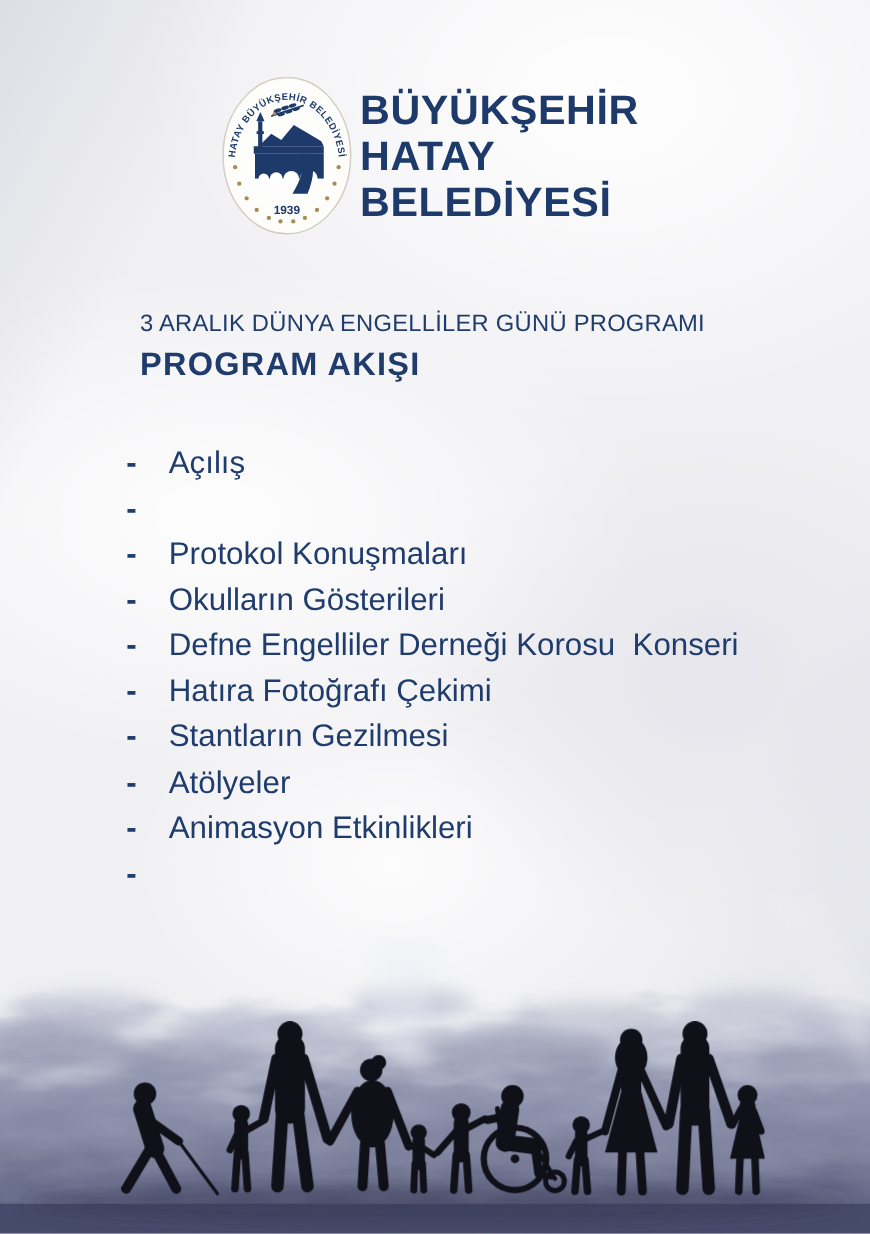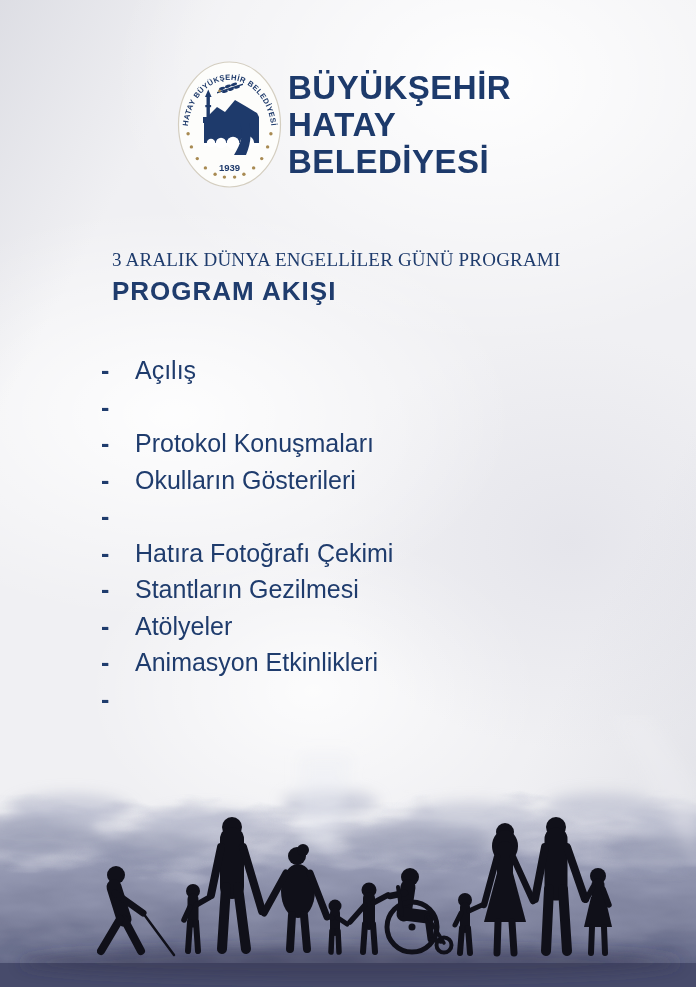--- a/index.html
+++ b/index.html
@@ -17,21 +17,21 @@
       radial-gradient(60% 35% at 82% 55%, rgba(222,222,230,.6), rgba(244,244,246,0) 60%),
       radial-gradient(50% 25% at 45% 70%, rgba(255,255,255,.8), rgba(240,240,244,0) 65%),
       #f0f0f3;
   }
   .emblem{position:absolute;left:177px;top:61px;width:105px;height:127px;}
   .wordmark{
     position:absolute;left:288px;top:69px;
     color:#1d3a6b;font-weight:800;font-size:33px;line-height:37px;letter-spacing:.5px;
   }
   .header-block{position:absolute;left:112px;top:249px;color:#1f3c6d;}
-  .subtitle{font-size:19px;font-weight:500;letter-spacing:.2px;font-family:Liberation Serif, serif;}
+  .subtitle{font-size:19px;font-weight:500;letter-spacing:.2px;}
   .title{font-size:26px;font-weight:700;letter-spacing:1px;margin-top:5px;}
   .program{position:absolute;left:101px;top:352px;width:572px;color:#1f3c6d;}
   .row{display:flex;align-items:flex-start;}
   .dash{width:34px;flex:0 0 34px;font-size:25px;line-height:36.5px;font-weight:600;}
   .txt{font-size:25px;line-height:36.5px;font-weight:500;max-width:508px;white-space:pre-wrap;}
   .footer-art{position:absolute;left:0;bottom:0;width:696px;height:272px;display:block;}
   .navy{fill:#1e3a6b;}
 </style>
 </head>
 <body>
@@ -111,20 +111,21 @@
     <div class="row">
       <span class="dash">-</span>
       <span class="txt">Protokol Konuşmaları</span>
     </div>
     <div class="row">
       <span class="dash">-</span>
       <span class="txt">Okulların Gösterileri</span>
     </div>
     <div class="row">
       <span class="dash">-</span>
+      <span class="txt">Defne Engelliler Derneği Korosu  Konseri</span>
     </div>
     <div class="row">
       <span class="dash">-</span>
       <span class="txt">Hatıra Fotoğrafı Çekimi</span>
     </div>
     <div class="row">
       <span class="dash">-</span>
       <span class="txt">Stantların Gezilmesi</span>
     </div>
     <div class="row">

